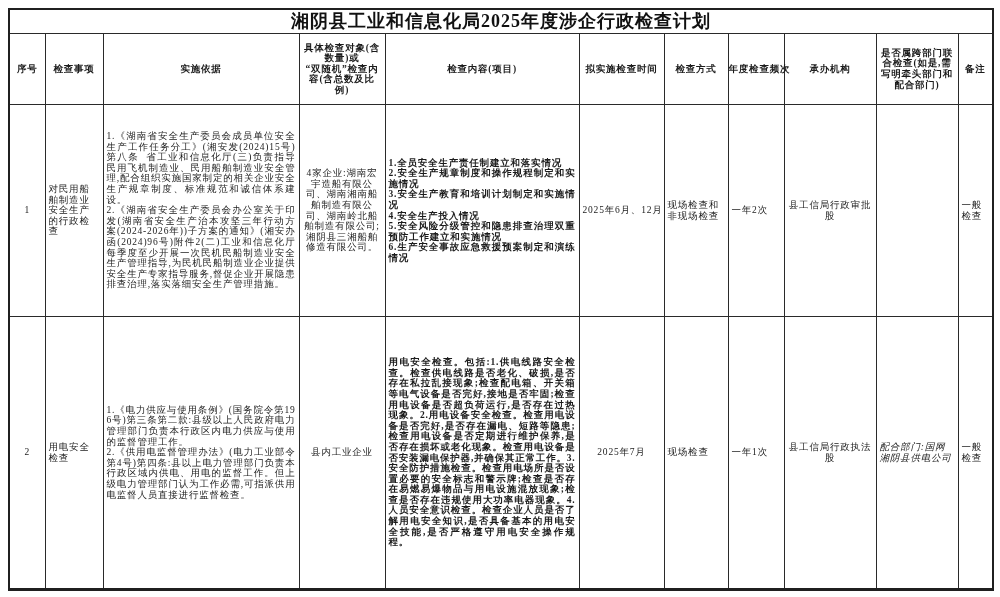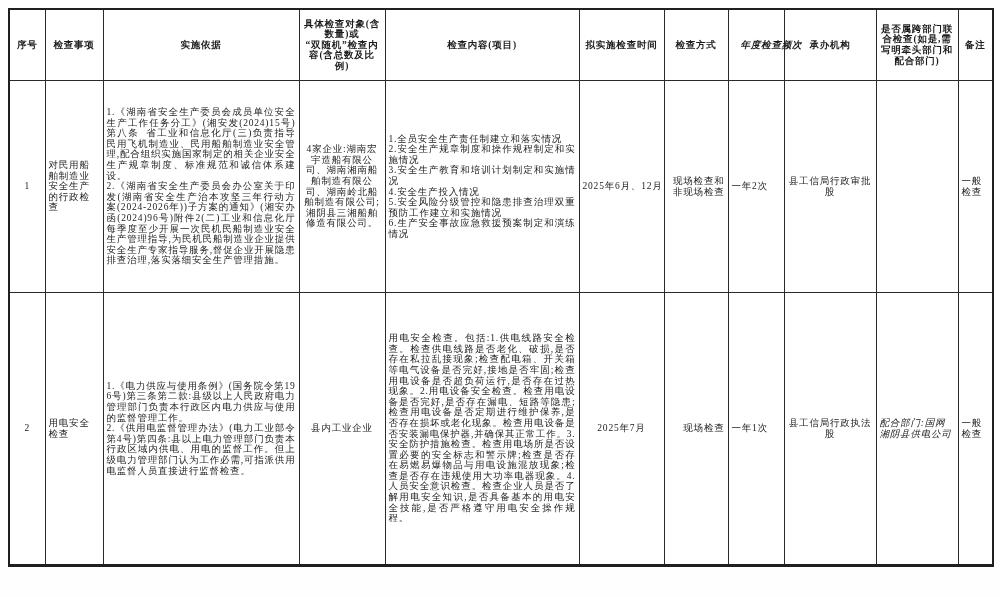--- a/index.html
+++ b/index.html
@@ -52,32 +52,31 @@
     color: #111;
   }
   tr.header-row th {
     height: 68px;
     font-weight: bold;
     text-align: center;
     white-space: pre-wrap;
   }
   tr.header-row th.nowrap-head {
     white-space: nowrap;
-    padding: 1px 12px;
-    font-style: italic;
+    padding: 1px 0;
   }
   tbody tr.row-1 { height: 212px; }
   tbody tr.row-2 { height: 273px; }
   td.c-seq      { text-align: center; }
   td.c-item     { text-align: left; }
   td.c-basis    { text-align: justify; white-space: pre-wrap; margin-left: 34px; }
   td.c-targets  { text-align: center; white-space: pre-wrap; }
-  td.c-content  { text-align: justify; white-space: pre-wrap; }
+  td.c-content  { text-align: justify; white-space: pre-wrap; font-weight: bold; }
   td.c-time     { text-align: center; white-space: nowrap; padding: 1px 0; }
-  td.c-method   { text-align: right; margin-left: 20px; }
+  td.c-method   { text-align: left; margin-left: 20px; }
   td.c-freq     { text-align: left; white-space: nowrap; padding: 1px 0; }
   td.c-agency   { text-align: center; }
   td.c-joint    { text-align: left; font-style: italic; }
   td.c-note     { text-align: left; }
 </style>
 </head>
 <body>
 
 <div class="page">
   <table class="plan">
@@ -88,20 +87,25 @@
       <col style="width:86px">
       <col style="width:194px">
       <col style="width:85px">
       <col style="width:64px">
       <col style="width:56px">
       <col style="width:92px">
       <col style="width:82px">
       <col style="width:35px">
     </colgroup>
     <thead>
+      <tr class="title-row">
+        <th colspan="11">
+          <div class="doc-title">湘阴县工业和信息化局2025年度涉企行政检查计划</div>
+        </th>
+      </tr>
       <tr class="header-row">
         <th>序号</th>
         <th>检查事项</th>
         <th>实施依据</th>
         <th>具体检查对象(含数量)或
 “双随机”检查内容(含总数及比例)</th>
         <th>检查内容(项目)</th>
         <th>拟实施检查时间</th>
         <th>检查方式</th>
         <th class="nowrap-head">年度检查频次</th>

